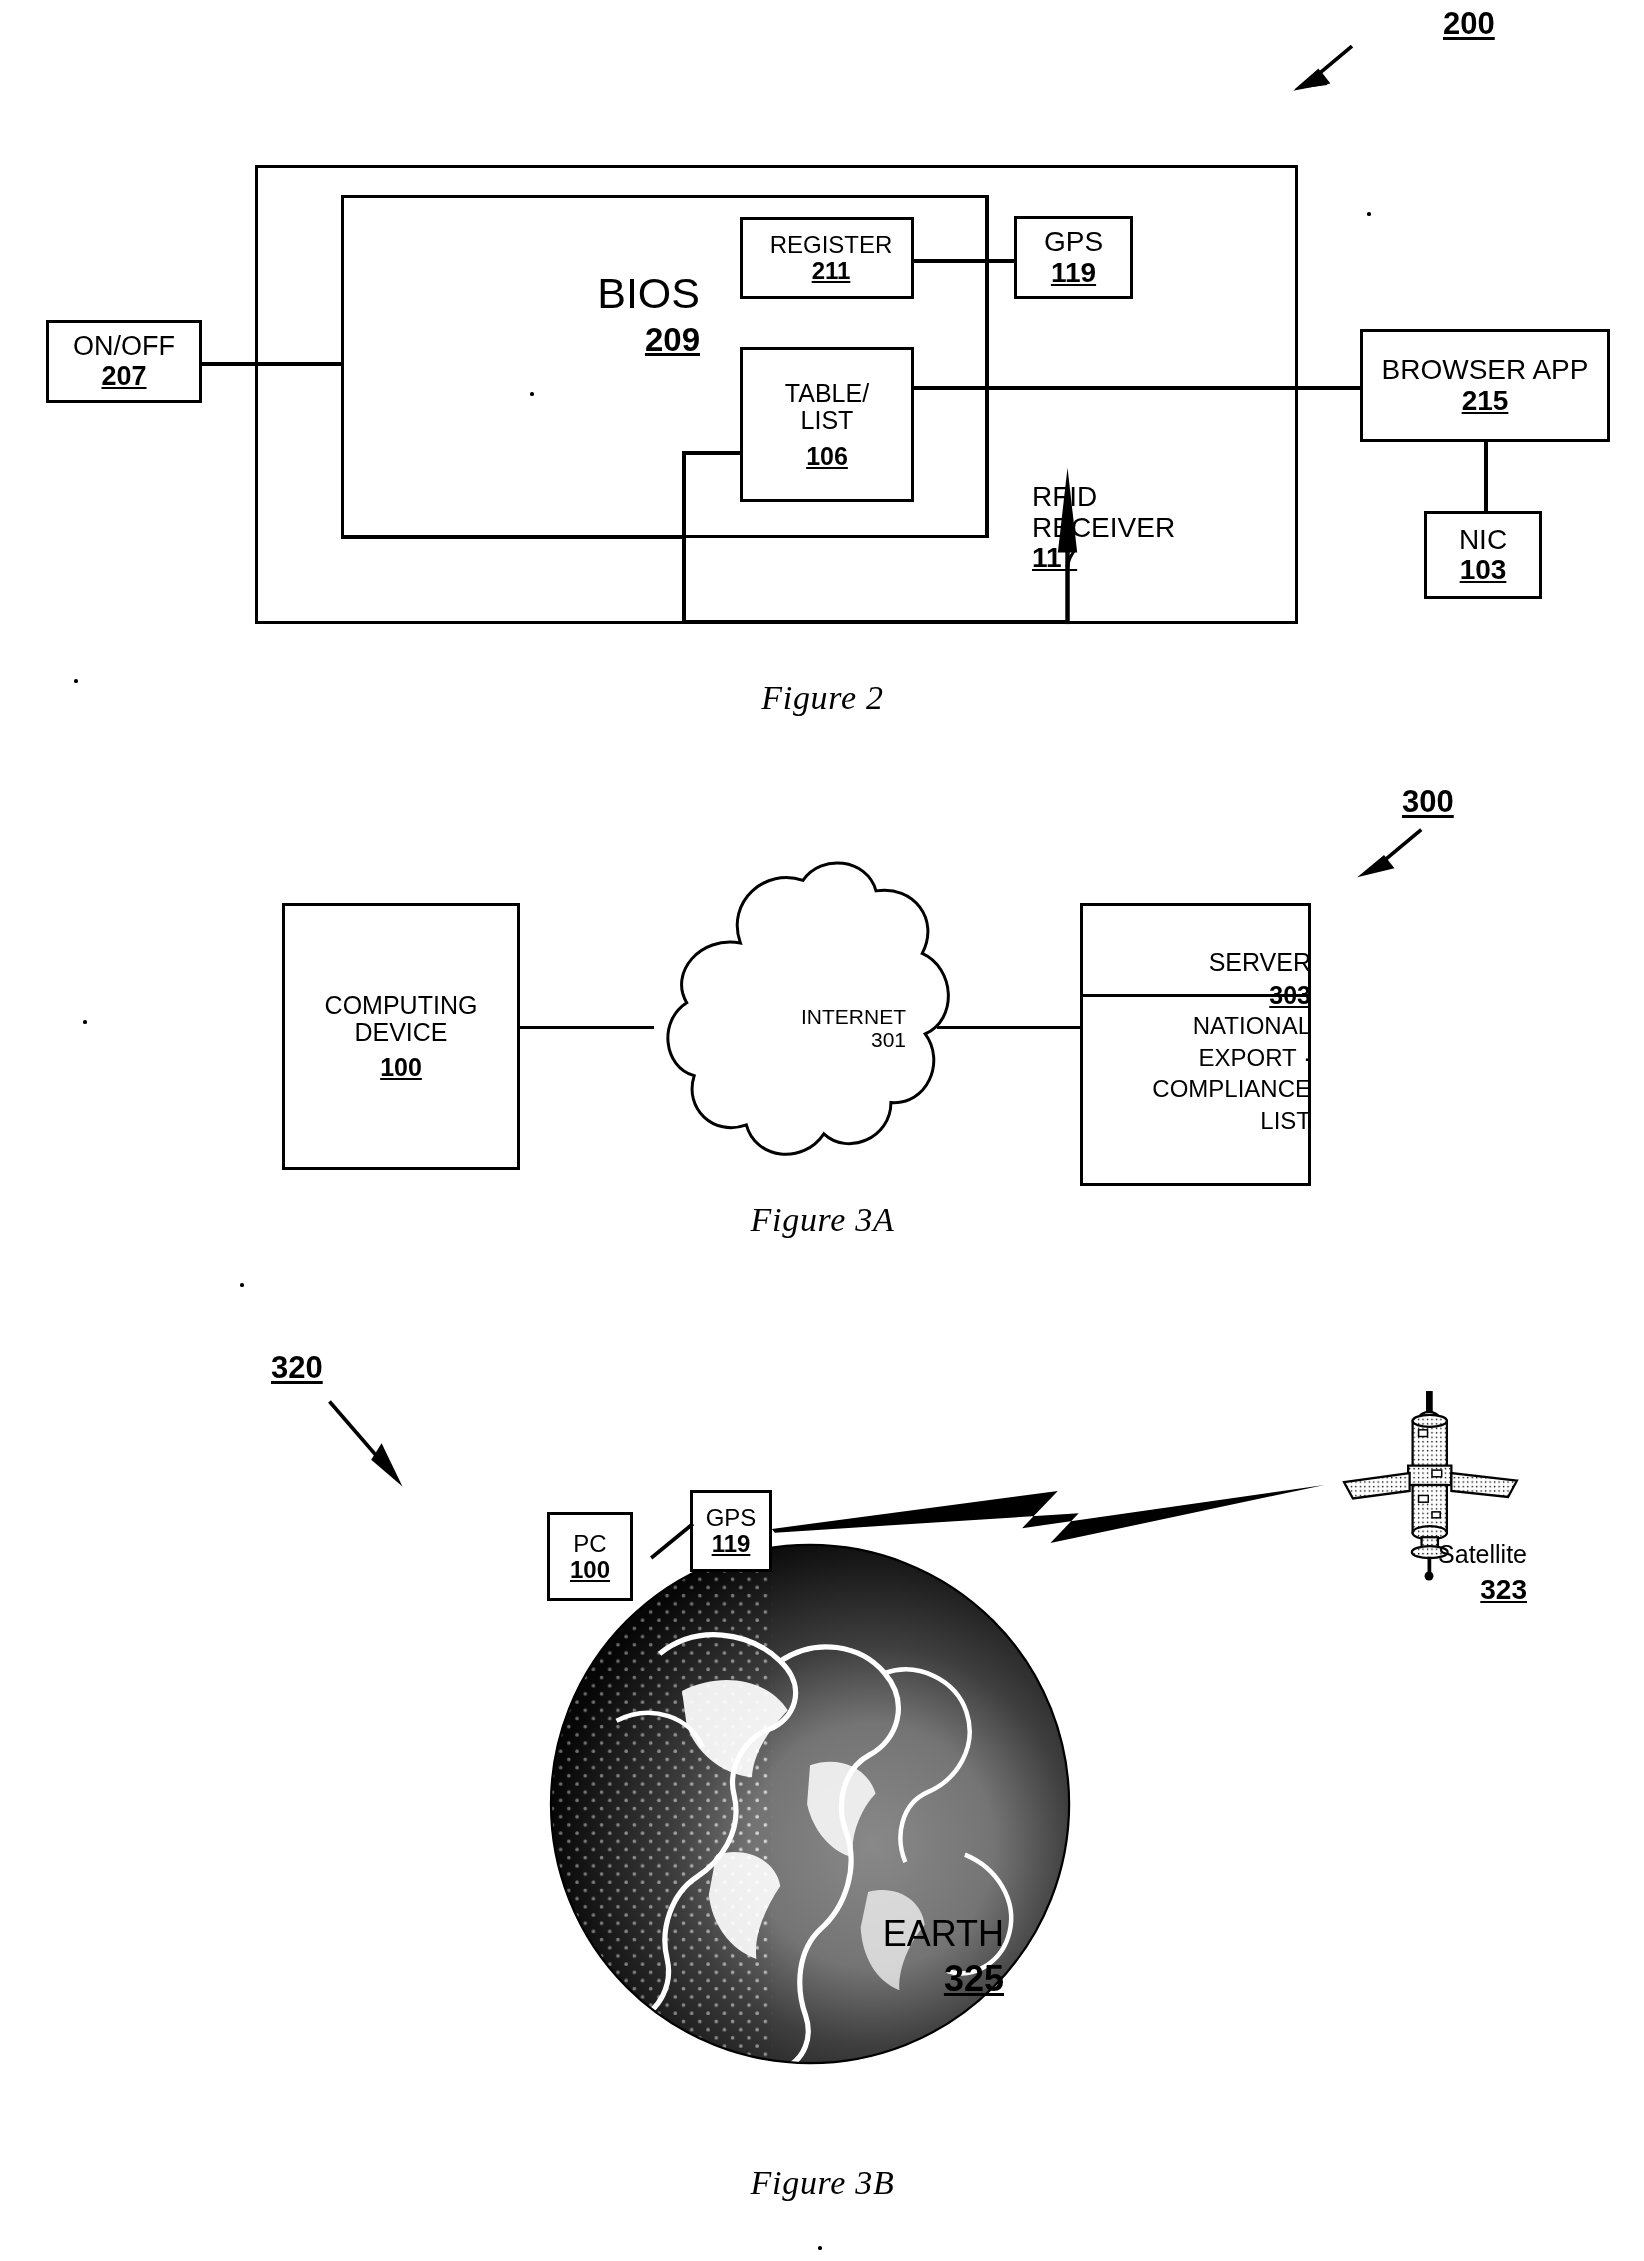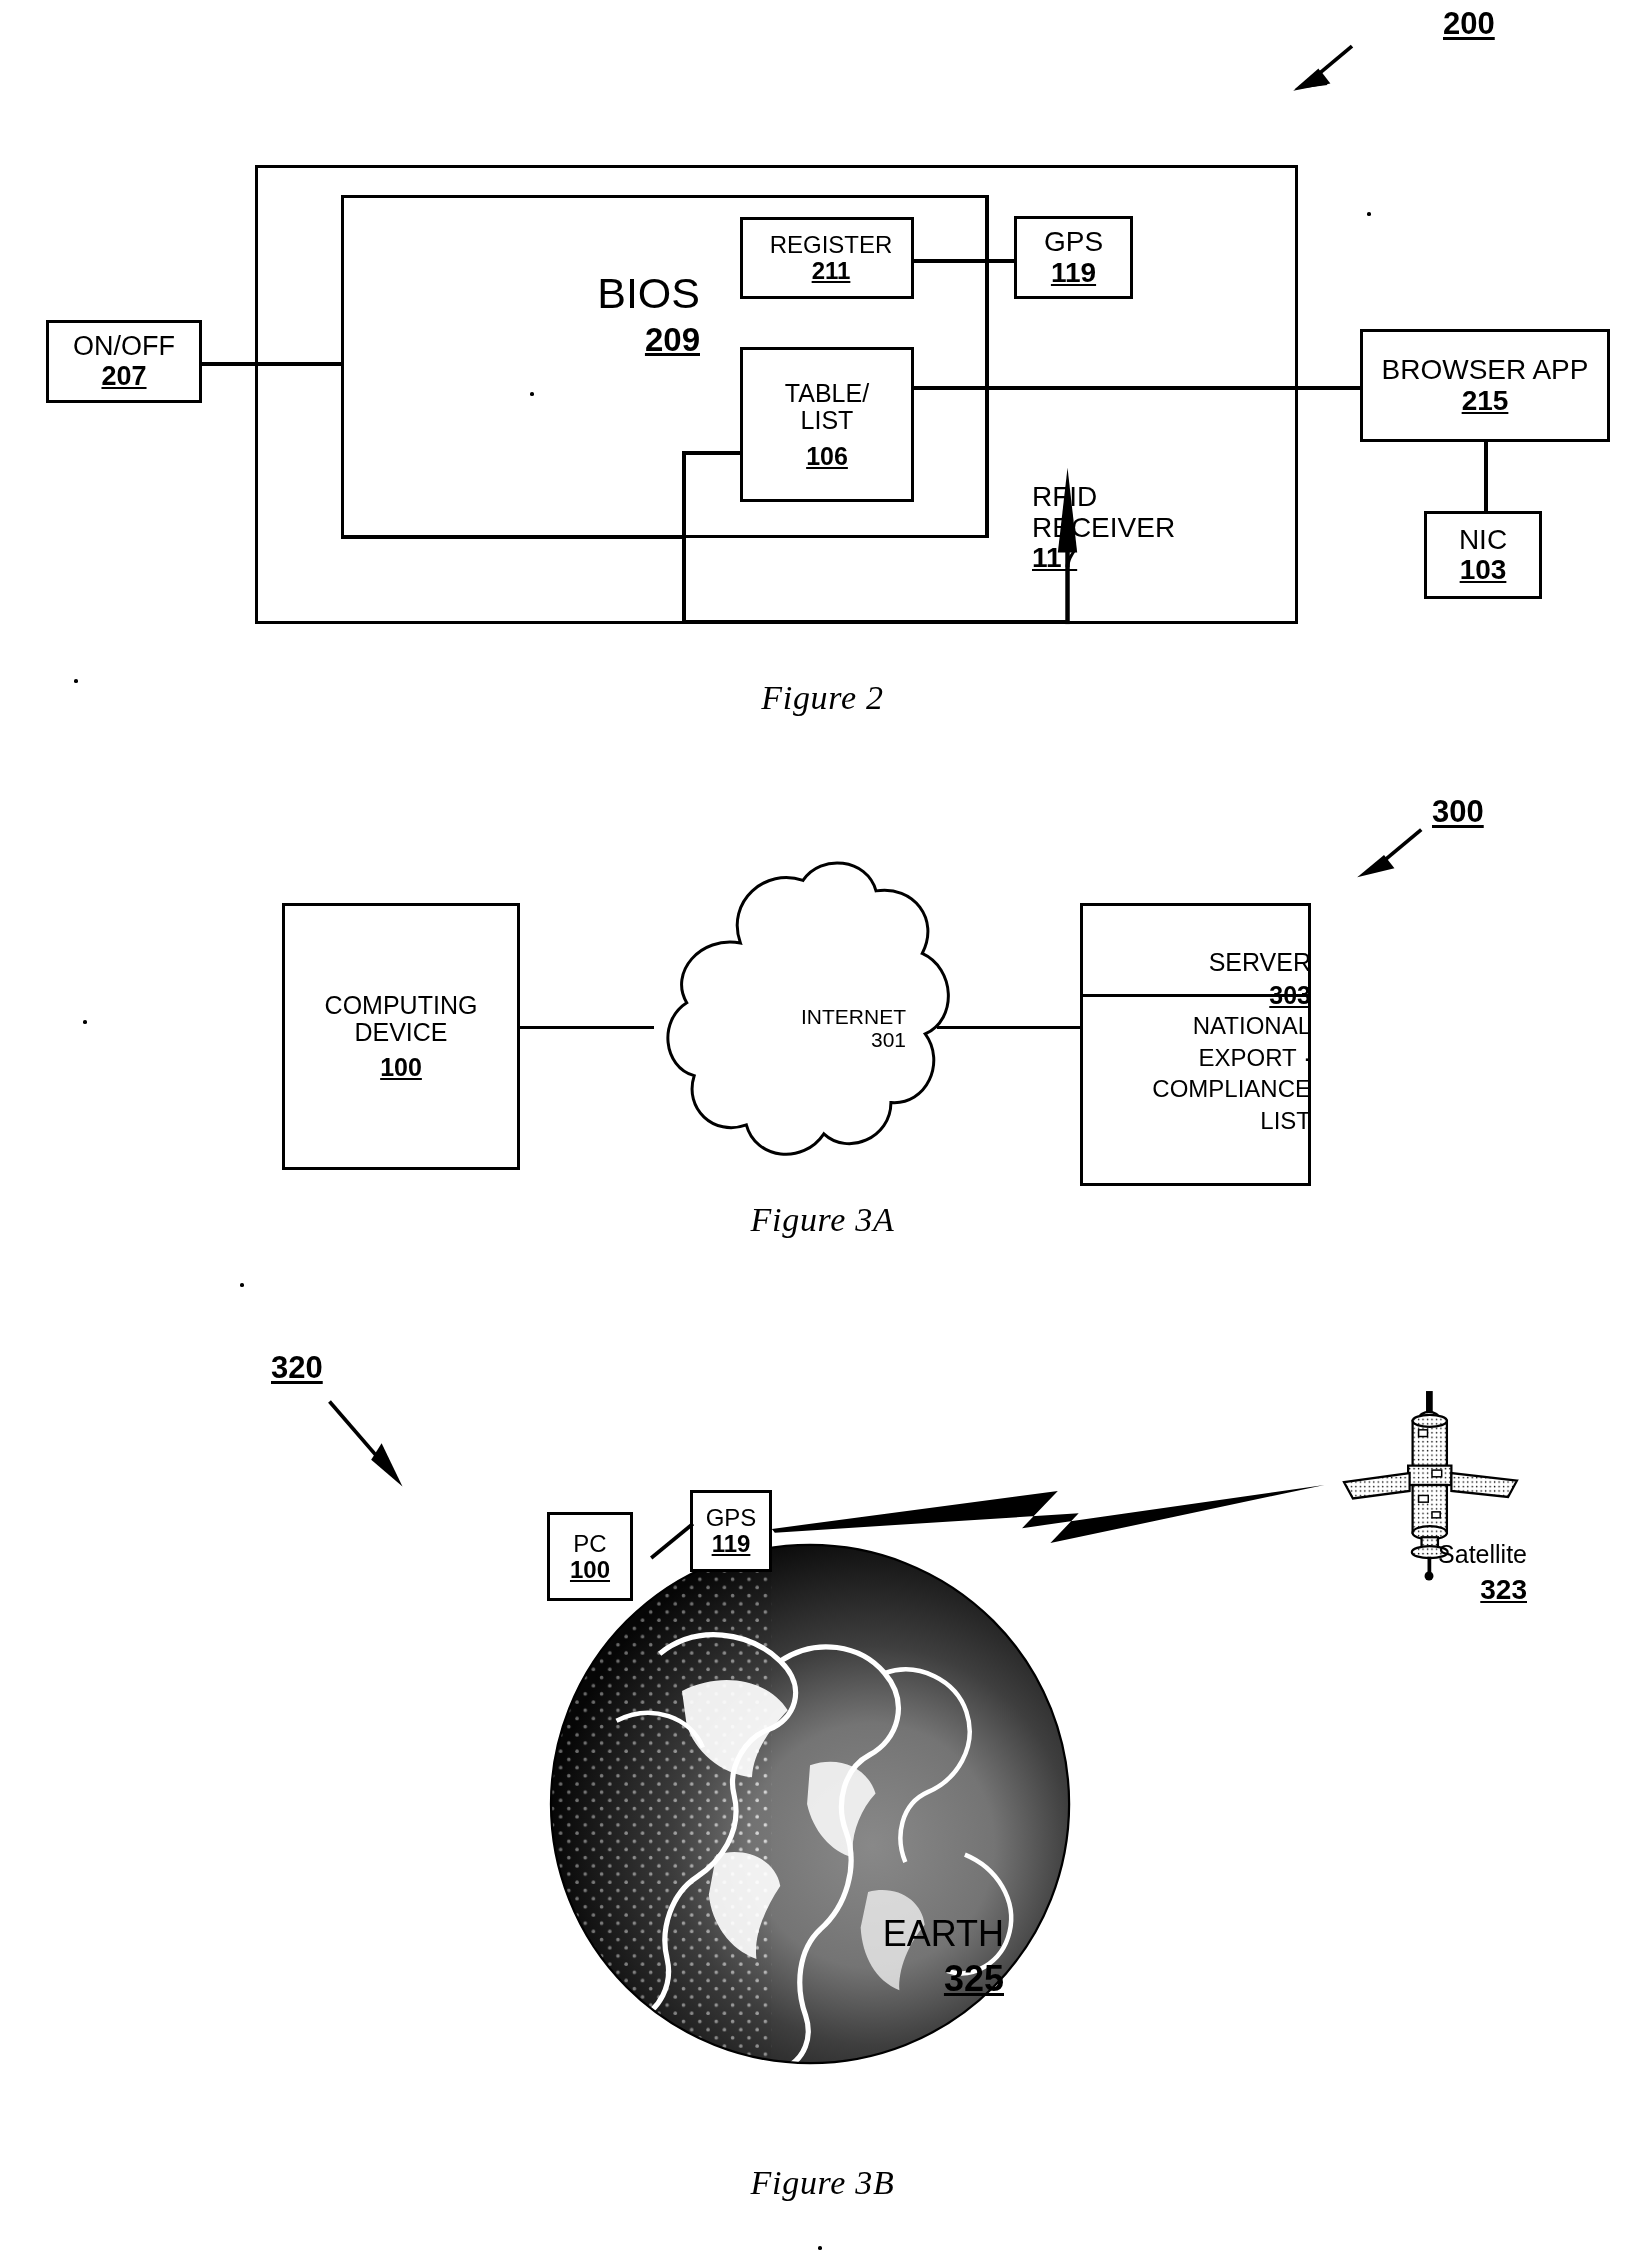--- a/index.html
+++ b/index.html
@@ -175,21 +175,21 @@
 
     <div class="speck" style="left:530px; top:392px;"></div>
     <div class="speck" style="left:1367px; top:212px;"></div>
     <div class="speck" style="left:74px; top:679px;"></div>
 
     <div class="caption" style="top:679px;">Figure 2</div>
   </div>
 
   <div>
 
-    <div class="callout" style="left:1432px; top:784px;margin-top:10px;">300</div>
+    <div class="callout" style="left:1402px; top:784px;">300</div>
     <svg style="left:0; top:0; width:1645px; height:2261px;" viewBox="0 0 2208 3036" width="1645" height="2261">
       <line x1="1908" y1="1114" x2="1848" y2="1164" stroke="#000" stroke-width="5"></line>
       <path d="M1858,1148 L1822,1178 L1872,1166 Z" fill="#000"></path>
     </svg>
 
     <div class="box" style="left:282px; top:903px; width:238px; height:267px; font-size:25px;">
       <span class="lbl">COMPUTING
 DEVICE</span>
       <span class="ref" style="font-size:25px; margin-top:7.4px;">100</span>
     </div>

